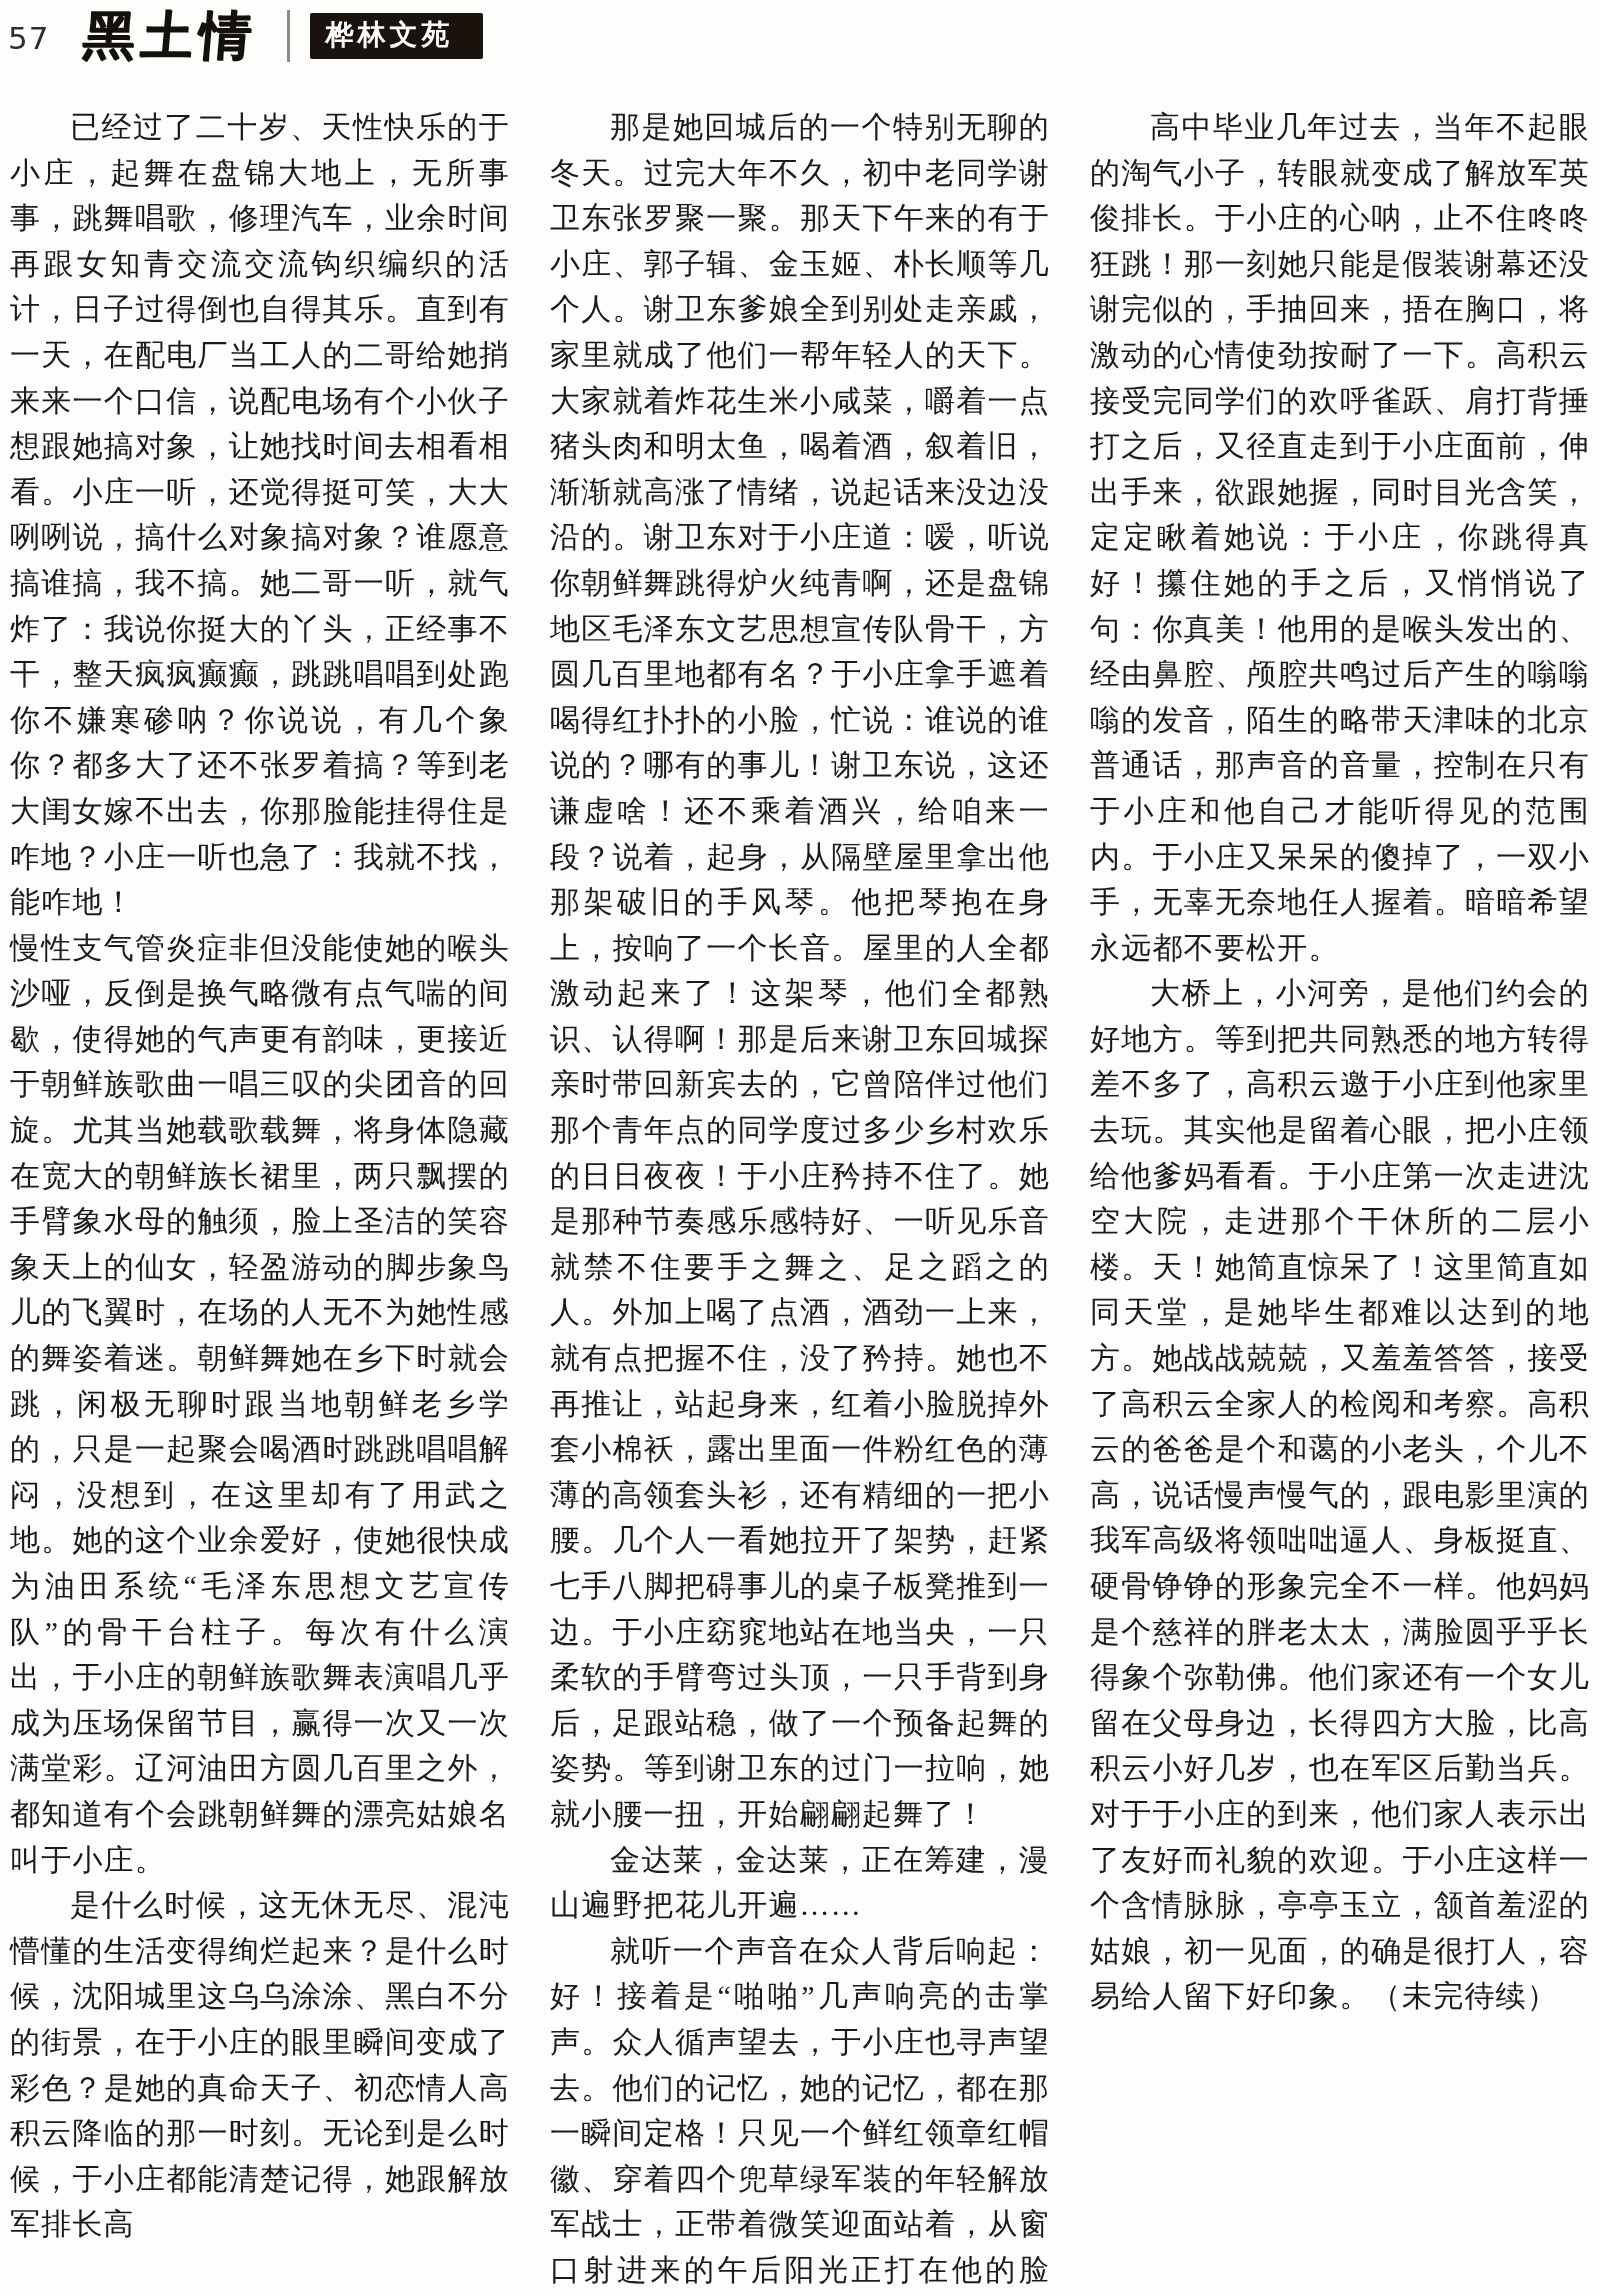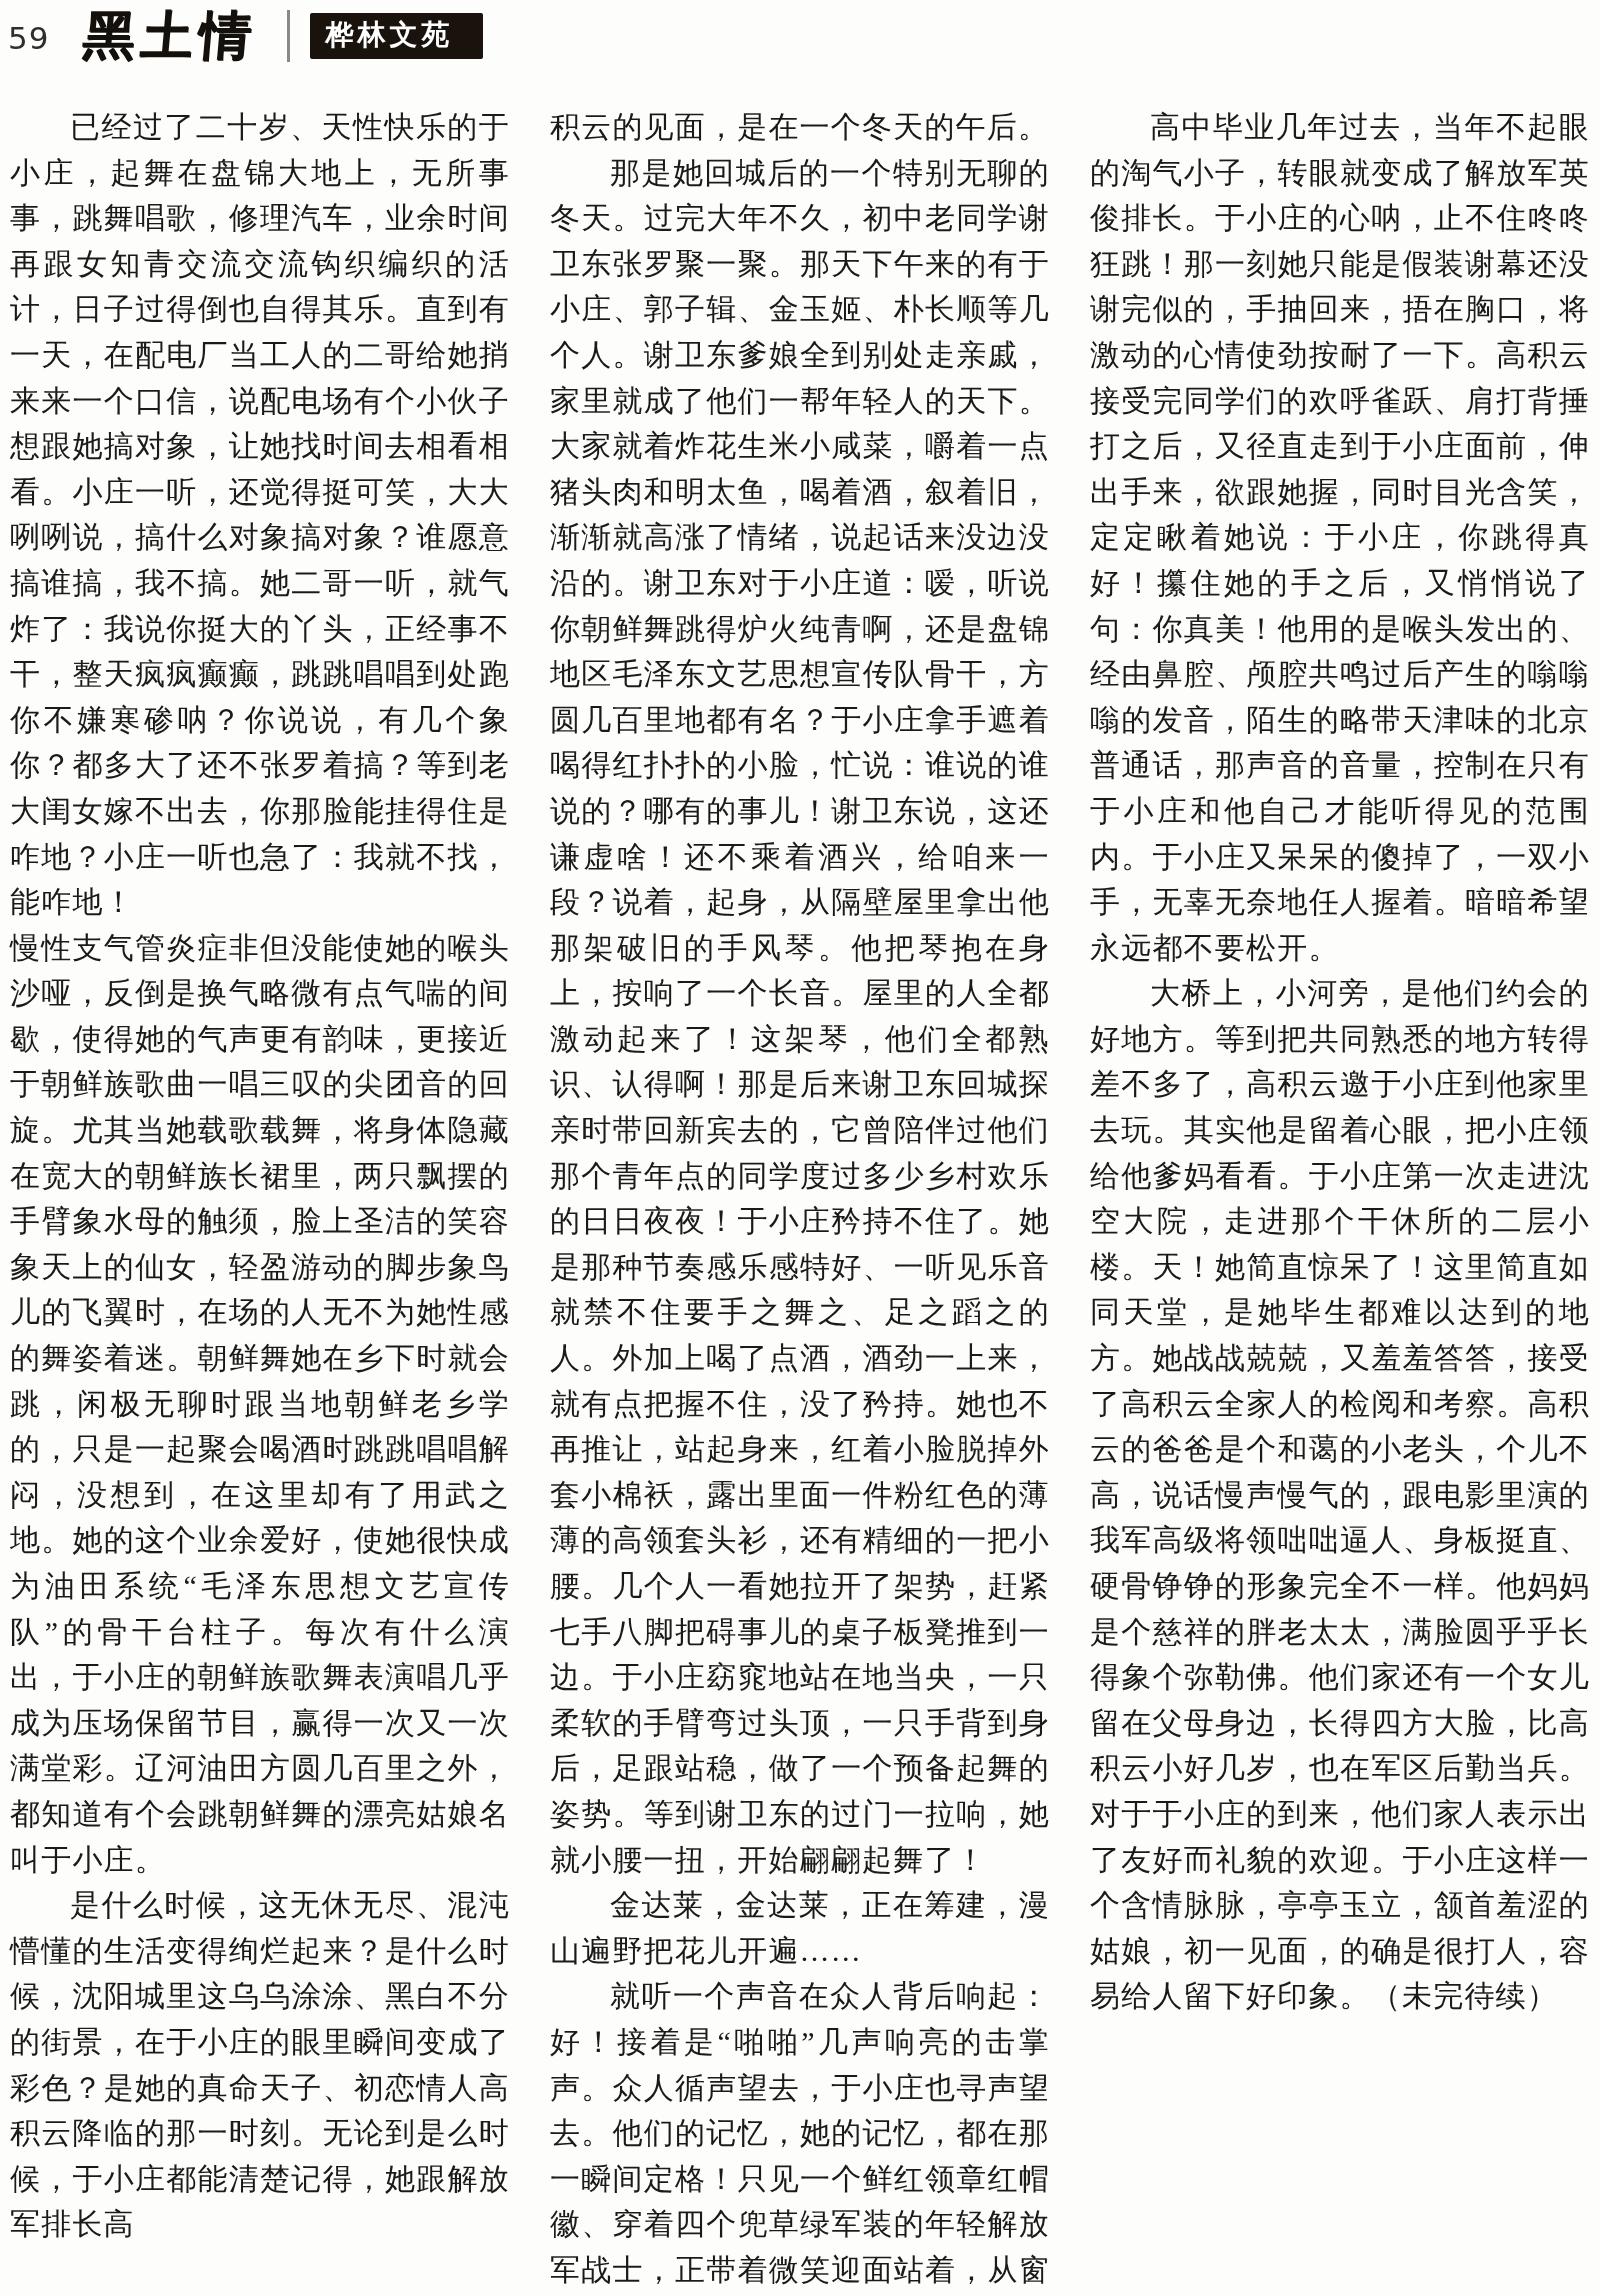--- a/index.html
+++ b/index.html
@@ -72,36 +72,35 @@
     word-break:break-all;
   }
   .ind { text-indent:2em; }
 </style>
 </head>
 <body>
 
 <div class="page">
 
   <div class="header">
-    <span class="page-num">59</span>
+    <span class="page-num">57</span>
     <span class="logo">黑土情</span>
     <span class="divider"></span>
     <span class="section-box">桦林文苑</span>
   </div>
 
   <div class="columns">
 
     <div class="col">
       <p class="para ind">已经过了二十岁、天性快乐的于小庄，起舞在盘锦大地上，无所事事，跳舞唱歌，修理汽车，业余时间再跟女知青交流交流钩织编织的活计，日子过得倒也自得其乐。直到有一天，在配电厂当工人的二哥给她捎来来一个口信，说配电场有个小伙子想跟她搞对象，让她找时间去相看相看。小庄一听，还觉得挺可笑，大大咧咧说，搞什么对象搞对象？谁愿意搞谁搞，我不搞。她二哥一听，就气炸了：我说你挺大的丫头，正经事不干，整天疯疯癫癫，跳跳唱唱到处跑你不嫌寒碜呐？你说说，有几个象你？都多大了还不张罗着搞？等到老大闺女嫁不出去，你那脸能挂得住是咋地？小庄一听也急了：我就不找，能咋地！</p>
       <p class="para">慢性支气管炎症非但没能使她的喉头沙哑，反倒是换气略微有点气喘的间歇，使得她的气声更有韵味，更接近于朝鲜族歌曲一唱三叹的尖团音的回旋。尤其当她载歌载舞，将身体隐藏在宽大的朝鲜族长裙里，两只飘摆的手臂象水母的触须，脸上圣洁的笑容象天上的仙女，轻盈游动的脚步象鸟儿的飞翼时，在场的人无不为她性感的舞姿着迷。朝鲜舞她在乡下时就会跳，闲极无聊时跟当地朝鲜老乡学的，只是一起聚会喝酒时跳跳唱唱解闷，没想到，在这里却有了用武之地。她的这个业余爱好，使她很快成为油田系统“毛泽东思想文艺宣传队”的骨干台柱子。每次有什么演出，于小庄的朝鲜族歌舞表演唱几乎成为压场保留节目，赢得一次又一次满堂彩。辽河油田方圆几百里之外，都知道有个会跳朝鲜舞的漂亮姑娘名叫于小庄。</p>
       <p class="para ind">是什么时候，这无休无尽、混沌懵懂的生活变得绚烂起来？是什么时候，沈阳城里这乌乌涂涂、黑白不分的街景，在于小庄的眼里瞬间变成了彩色？是她的真命天子、初恋情人高积云降临的那一时刻。无论到是么时候，于小庄都能清楚记得，她跟解放军排长高</p>
     </div>
 
     <div class="col">
-      <p class="para">积云的见面，是在一个冬天的午后。</p>
       <p class="para ind">那是她回城后的一个特别无聊的冬天。过完大年不久，初中老同学谢卫东张罗聚一聚。那天下午来的有于小庄、郭子辑、金玉姬、朴长顺等几个人。谢卫东爹娘全到别处走亲戚，家里就成了他们一帮年轻人的天下。大家就着炸花生米小咸菜，嚼着一点猪头肉和明太鱼，喝着酒，叙着旧，渐渐就高涨了情绪，说起话来没边没沿的。谢卫东对于小庄道：嗳，听说你朝鲜舞跳得炉火纯青啊，还是盘锦地区毛泽东文艺思想宣传队骨干，方圆几百里地都有名？于小庄拿手遮着喝得红扑扑的小脸，忙说：谁说的谁说的？哪有的事儿！谢卫东说，这还谦虚啥！还不乘着酒兴，给咱来一段？说着，起身，从隔壁屋里拿出他那架破旧的手风琴。他把琴抱在身上，按响了一个长音。屋里的人全都激动起来了！这架琴，他们全都熟识、认得啊！那是后来谢卫东回城探亲时带回新宾去的，它曾陪伴过他们那个青年点的同学度过多少乡村欢乐的日日夜夜！于小庄矜持不住了。她是那种节奏感乐感特好、一听见乐音就禁不住要手之舞之、足之蹈之的人。外加上喝了点酒，酒劲一上来，就有点把握不住，没了矜持。她也不再推让，站起身来，红着小脸脱掉外套小棉袄，露出里面一件粉红色的薄薄的高领套头衫，还有精细的一把小腰。几个人一看她拉开了架势，赶紧七手八脚把碍事儿的桌子板凳推到一边。于小庄窈窕地站在地当央，一只柔软的手臂弯过头顶，一只手背到身后，足跟站稳，做了一个预备起舞的姿势。等到谢卫东的过门一拉响，她就小腰一扭，开始翩翩起舞了！</p>
       <p class="para ind">金达莱，金达莱，正在筹建，漫山遍野把花儿开遍……</p>
       <p class="para ind">就听一个声音在众人背后响起：好！接着是“啪啪”几声响亮的击掌声。众人循声望去，于小庄也寻声望去。他们的记忆，她的记忆，都在那一瞬间定格！只见一个鲜红领章红帽徽、穿着四个兜草绿军装的年轻解放军战士，正带着微笑迎面站着，从窗口射进来的午后阳光正打在他的脸上，身上，领章上，帽徽上，红的越发鲜红，绿的越发嫩绿！那真叫一个威武英俊，高大威猛，唇红齿白！于小庄象被电打了一</p>
     </div>
 
     <div class="col">
       <p class="para ind">高中毕业几年过去，当年不起眼的淘气小子，转眼就变成了解放军英俊排长。于小庄的心呐，止不住咚咚狂跳！那一刻她只能是假装谢幕还没谢完似的，手抽回来，捂在胸口，将激动的心情使劲按耐了一下。高积云接受完同学们的欢呼雀跃、肩打背捶打之后，又径直走到于小庄面前，伸出手来，欲跟她握，同时目光含笑，定定瞅着她说：于小庄，你跳得真好！攥住她的手之后，又悄悄说了句：你真美！他用的是喉头发出的、经由鼻腔、颅腔共鸣过后产生的嗡嗡嗡的发音，陌生的略带天津味的北京普通话，那声音的音量，控制在只有于小庄和他自己才能听得见的范围内。于小庄又呆呆的傻掉了，一双小手，无辜无奈地任人握着。暗暗希望永远都不要松开。</p>
       <p class="para ind">大桥上，小河旁，是他们约会的好地方。等到把共同熟悉的地方转得差不多了，高积云邀于小庄到他家里去玩。其实他是留着心眼，把小庄领给他爹妈看看。于小庄第一次走进沈空大院，走进那个干休所的二层小楼。天！她简直惊呆了！这里简直如同天堂，是她毕生都难以达到的地方。她战战兢兢，又羞羞答答，接受了高积云全家人的检阅和考察。高积云的爸爸是个和蔼的小老头，个儿不高，说话慢声慢气的，跟电影里演的我军高级将领咄咄逼人、身板挺直、硬骨铮铮的形象完全不一样。他妈妈是个慈祥的胖老太太，满脸圆乎乎长得象个弥勒佛。他们家还有一个女儿留在父母身边，长得四方大脸，比高积云小好几岁，也在军区后勤当兵。对于于小庄的到来，他们家人表示出了友好而礼貌的欢迎。于小庄这样一个含情脉脉，亭亭玉立，颔首羞涩的姑娘，初一见面，的确是很打人，容易给人留下好印象。（未完待续）</p>
     </div>
 

